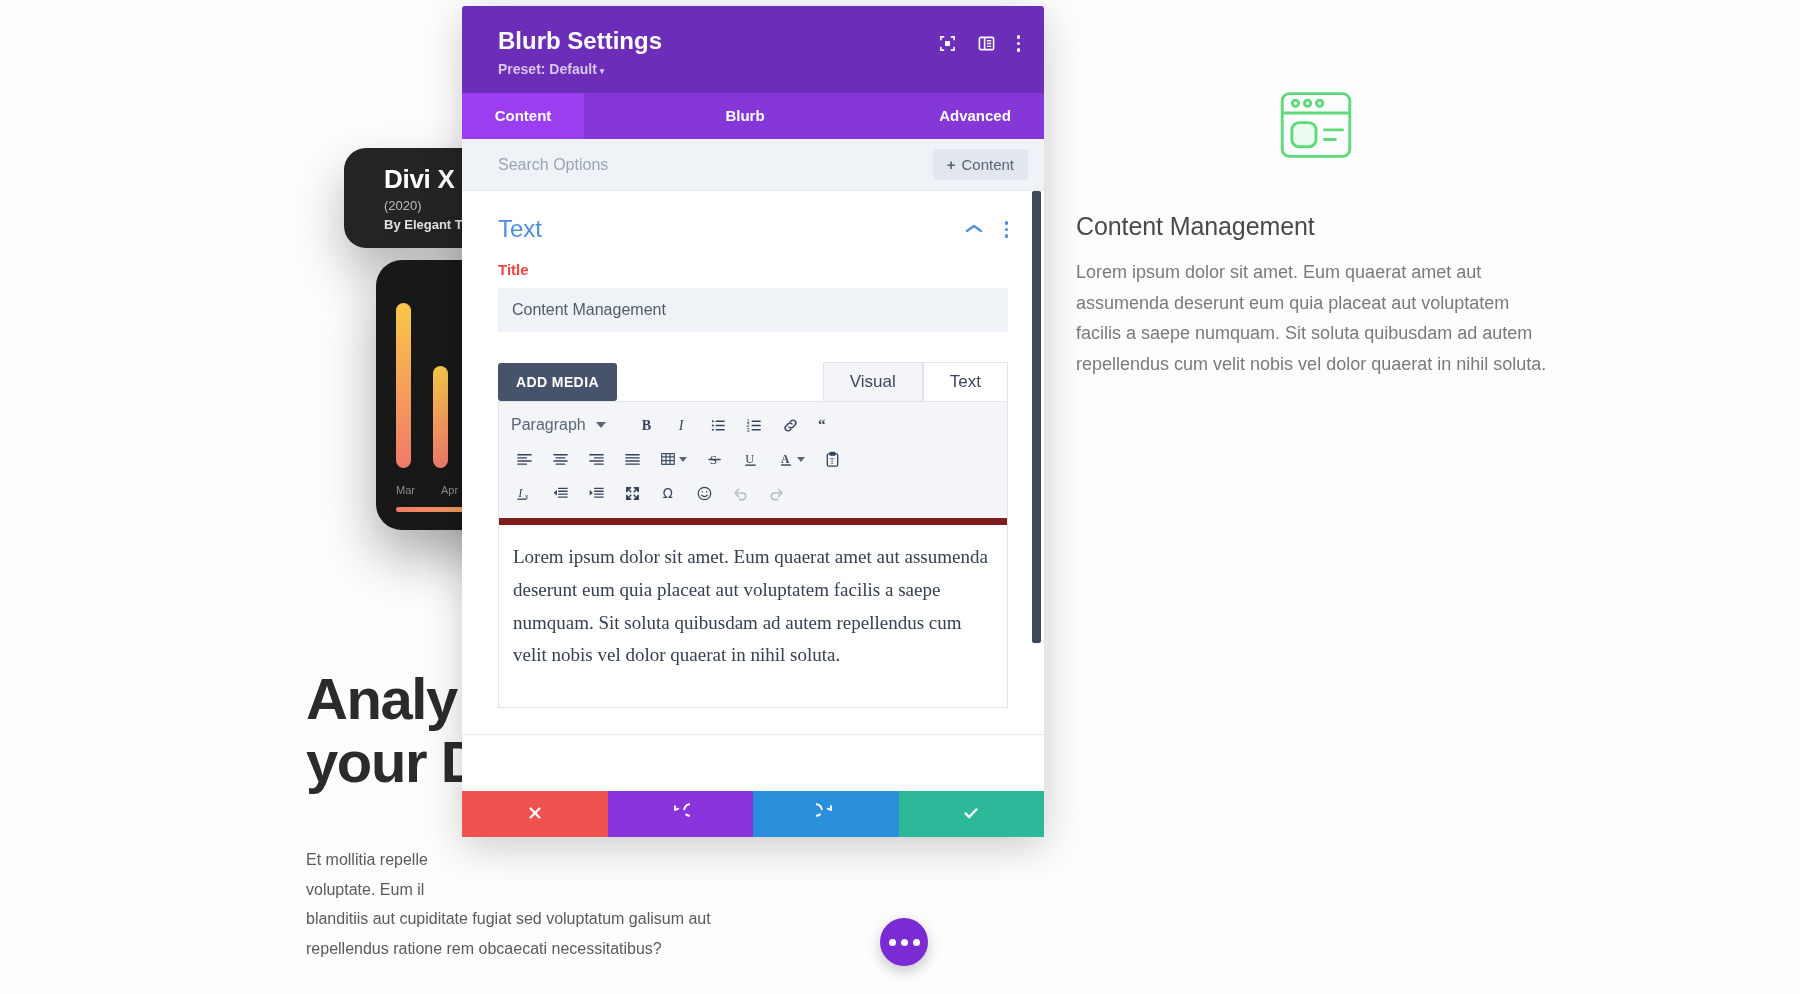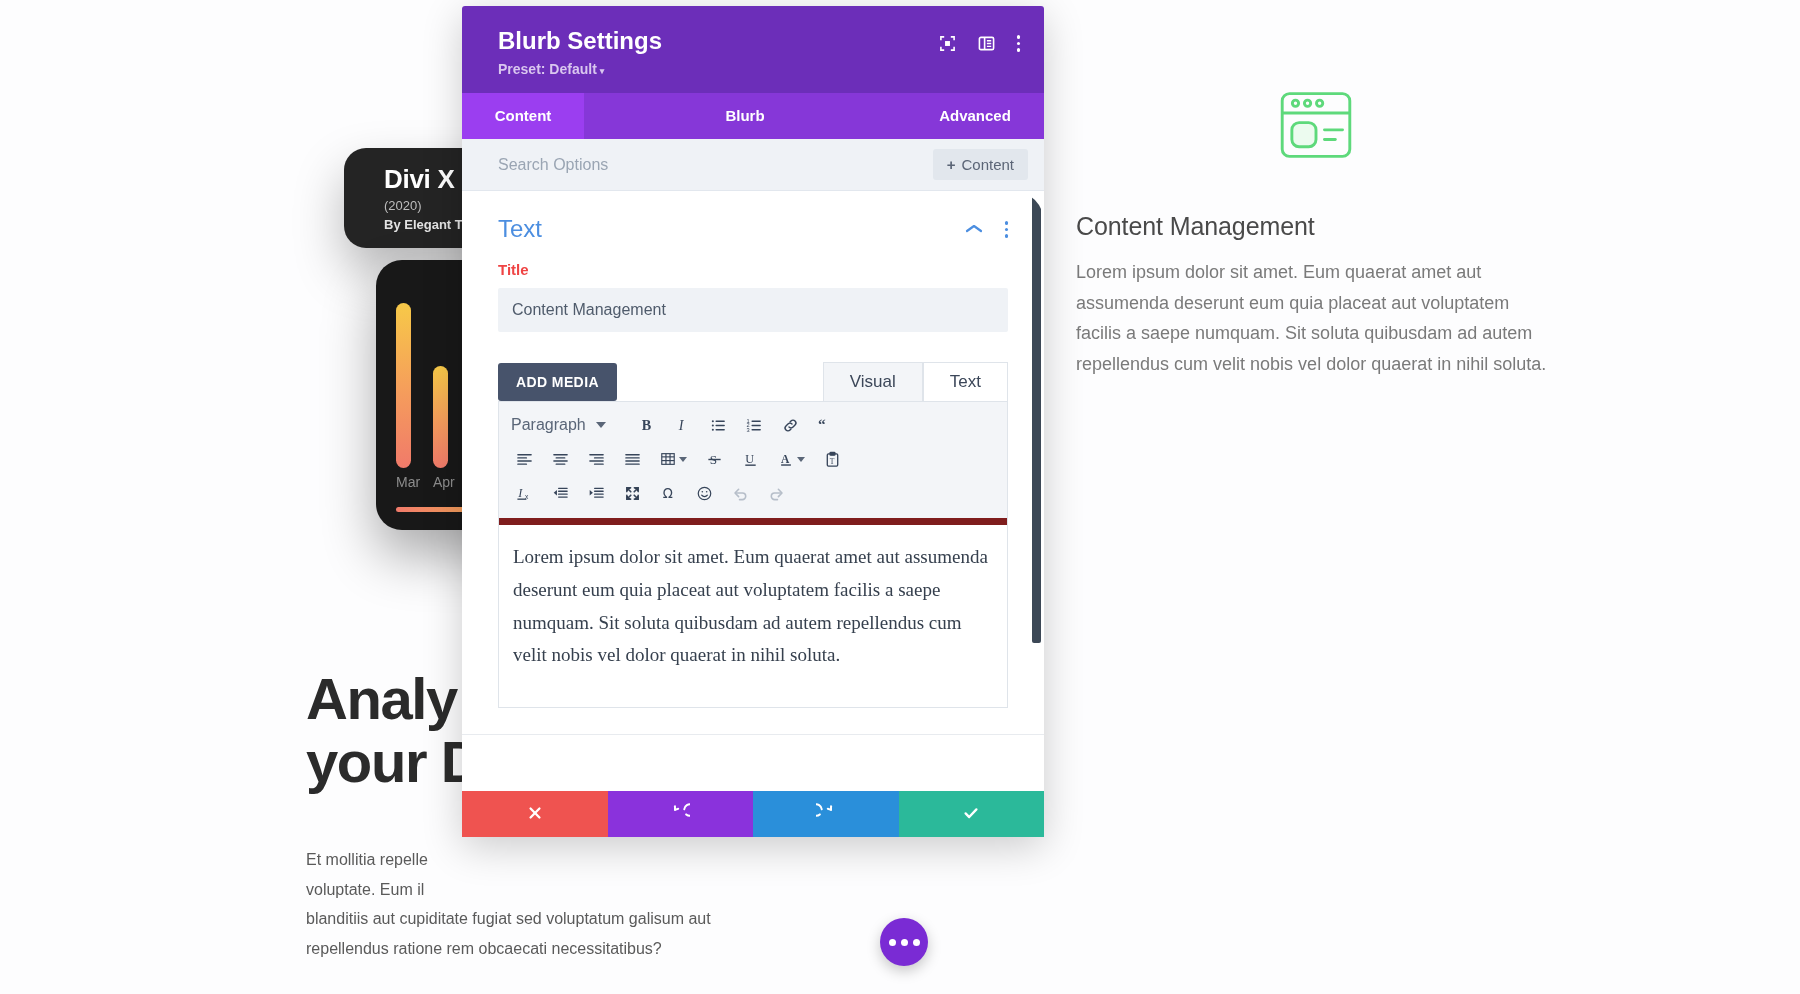--- a/index.html
+++ b/index.html
@@ -43,22 +43,22 @@
   }
   .bg-phone .bars {
     position: absolute; left: 20px; bottom: 62px;
     display: flex; align-items: flex-end; gap: 22px; height: 170px;
   }
   .bg-phone .bar {
     width: 15px; border-radius: 8px;
     background: linear-gradient(180deg, #f7c948 0%, #f59c5c 55%, #f07a6a 100%);
   }
   .bg-phone .labels {
-    position: absolute; left: 20px; bottom: 40px;
-    display: flex; gap: 22px; color: #8c8c8c; font-size: 14px;
+    position: absolute; left: 20px; bottom: 34px;
+    display: flex; gap: 30px; color: #8c8c8c; font-size: 11px;
   }
   .bg-phone .labels span { width: 15px; text-align: center; }
   .bg-phone .underline {
     position: absolute; left: 20px; right: 18px; bottom: 18px;
     height: 5px; border-radius: 3px;
     background: linear-gradient(90deg, #f07a6a 0%, #f7c948 100%);
   }
 
   .bg-headline {
     position: absolute;
@@ -144,21 +144,20 @@
     font-size: 15px; border-radius: 3px; padding: 7px 14px;
     cursor: pointer; white-space: nowrap;
   }
   .m-filter .plus { font-weight: 700; margin-right: 6px; }
 
   .m-body {
     position: relative;
     background: #fff;
     height: 600px;
     overflow: hidden;
-    border-radius: 31px;
   }
   .m-scrollpane { padding: 0 0 0 0; }
 
   .sec-head {
     display: flex; align-items: center; justify-content: space-between;
     padding: 24px 36px 18px 36px;
   }
   .sec-title { font-size: 24px; color: #4c8ee0; font-weight: 400; }
   .sec-head-icons { display: flex; align-items: center; gap: 22px; }
 

